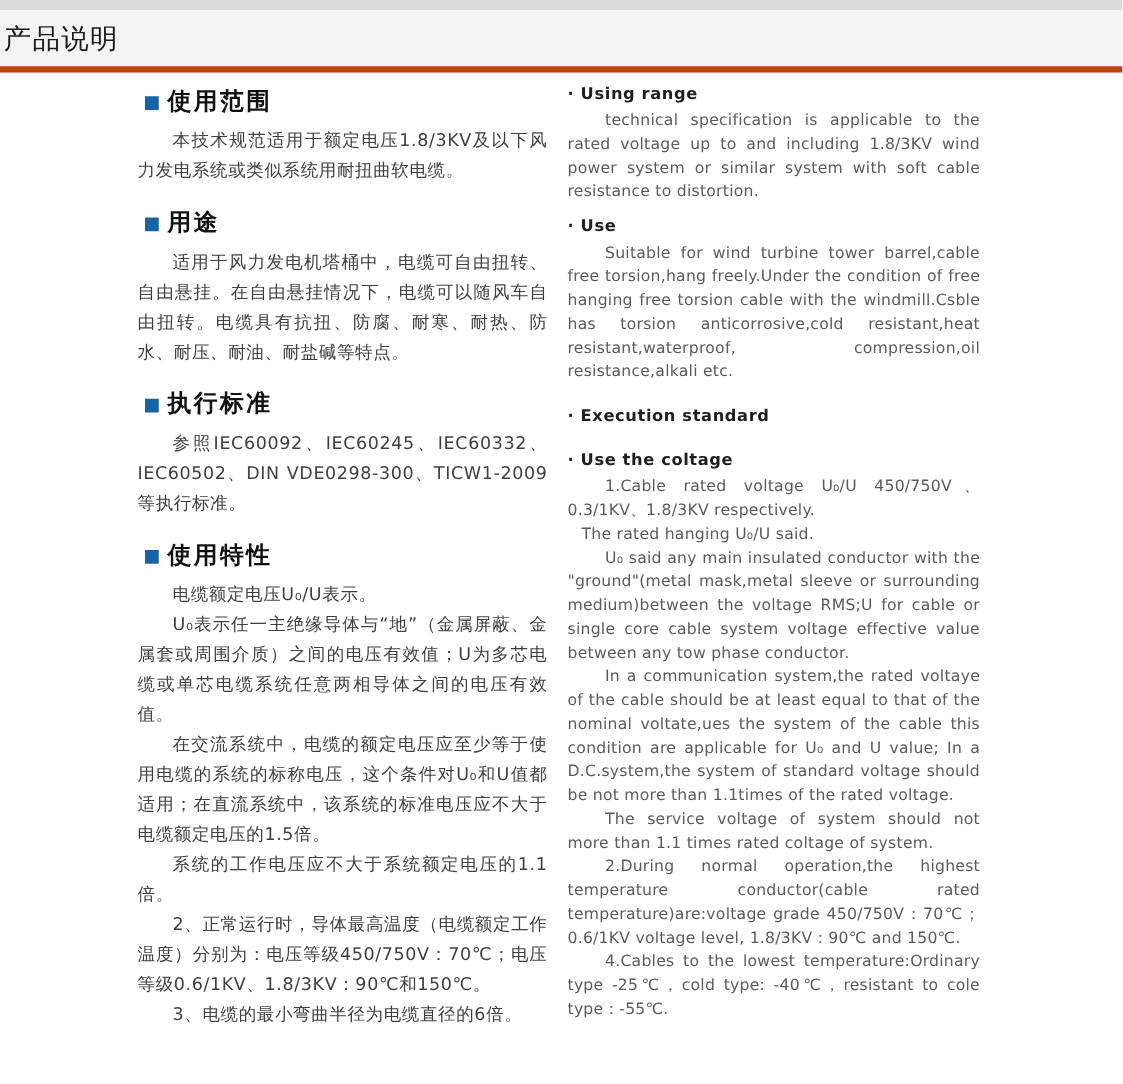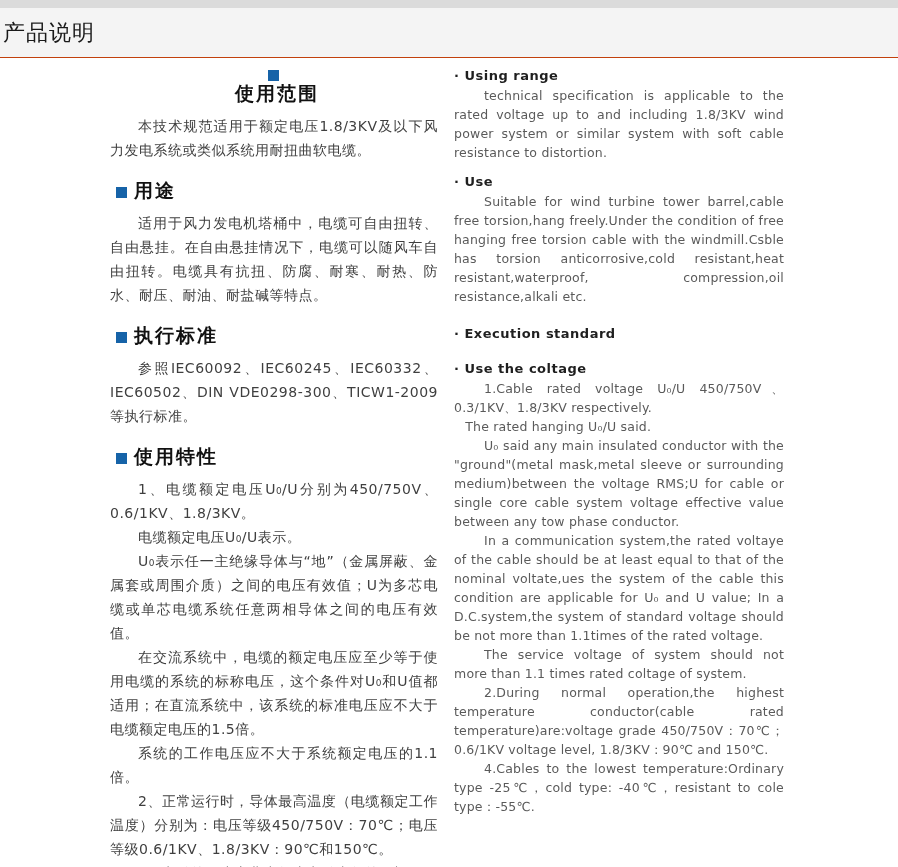--- a/index.html
+++ b/index.html
@@ -7,38 +7,38 @@
   body {
     width: 898px; height: 867px;
     background: #ffffff;
     font-family: "DejaVu Sans", "Liberation Sans", sans-serif;
     overflow: hidden;
   }
   .page { width: 898px; height: 867px; background: #fff; }
   .top-bar { height: 8px; background: #dbdbdb; }
   .header-band {
     height: 50px; background: #f4f4f4;
-    border-bottom: 1px solid #c2410c;
+    border-bottom: 5px solid #c2410c;
     display: flex; align-items: center;
   }
   .page-title {
     font-size: 22px; font-weight: 400; color: #1a1a1a;
     margin: 0; padding-left: 3px; letter-spacing: 1px;
   }
   .content { display: flex; padding-top: 8px; }
   .col-cn { width: 328px; margin-left: 110px; }
   .col-en { width: 330px; margin-left: 16px; }
 
   
   .cn-heading {
     display: flex; align-items: center;
     font-size: 19px; font-weight: 700; color: #111;
     margin: 16px 0 7px 6px; letter-spacing: 2px;
   }
-  .col-cn section:first-child .cn-heading { margin-top: 2px; flex-direction: column; }
+  .col-cn section:first-child .cn-heading { margin-top: 2px; }
   .sq {
     width: 11px; height: 11px; background: #1663a8;
     margin-right: 7px; flex: 0 0 auto; margin-top: 2px;
   }
   .cn-para {
     font-size: 14px; color: #3f3f3f; line-height: 24px;
     margin: 0; text-indent: 2em; text-align: justify;
     letter-spacing: 0.5px;
   }
 
@@ -91,21 +91,20 @@
           <span>执行标准</span>
         </h2>
         <p class="cn-para">参照IEC60092、IEC60245、IEC60332、IEC60502、DIN VDE0298-300、TICW1-2009等执行标准。</p>
       </section>
 
       <section>
         <h2 class="cn-heading">
           <span class="sq"></span>
           <span>使用特性</span>
         </h2>
-        <p class="cn-para">1、电缆额定电压U₀/U分别为450/750V、0.6/1KV、1.8/3KV。</p>
         <p class="cn-para">电缆额定电压U₀/U表示。</p>
         <p class="cn-para">U₀表示任一主绝缘导体与“地”（金属屏蔽、金属套或周围介质）之间的电压有效值；U为多芯电缆或单芯电缆系统任意两相导体之间的电压有效值。</p>
         <p class="cn-para">在交流系统中，电缆的额定电压应至少等于使用电缆的系统的标称电压，这个条件对U₀和U值都适用；在直流系统中，该系统的标准电压应不大于电缆额定电压的1.5倍。</p>
         <p class="cn-para">系统的工作电压应不大于系统额定电压的1.1倍。</p>
         <p class="cn-para">2、正常运行时，导体最高温度（电缆额定工作温度）分别为：电压等级450/750V：70℃；电压等级0.6/1KV、1.8/3KV：90℃和150℃。</p>
         <p class="cn-para">3、电缆的最小弯曲半径为电缆直径的6倍。</p>
 
       </section>
     </div>
 

